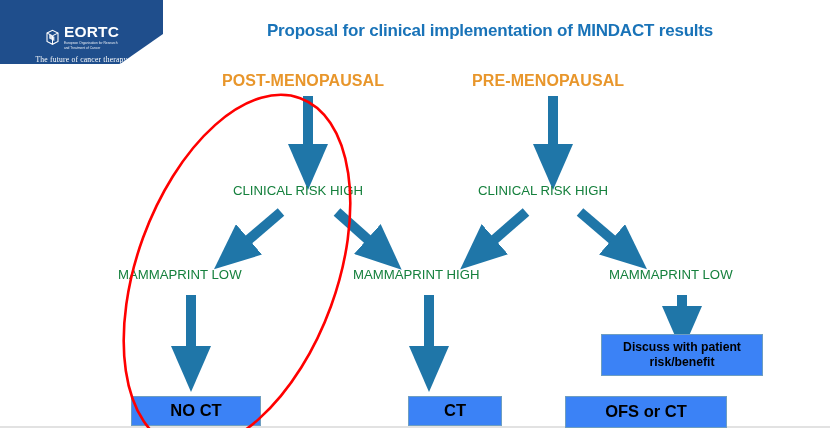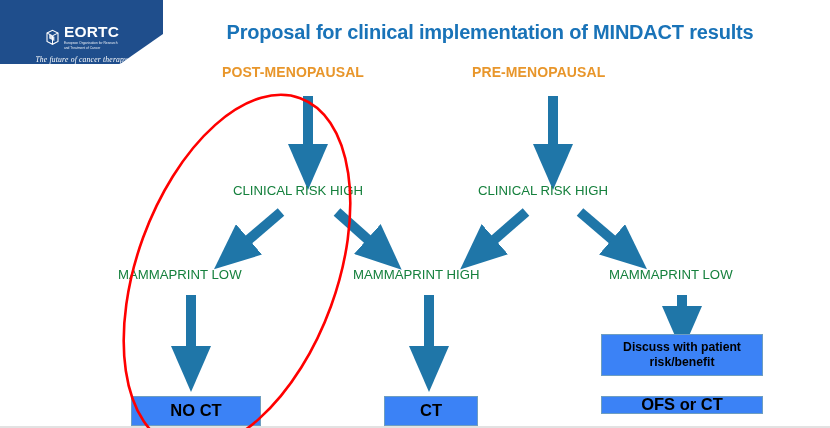--- a/index.html
+++ b/index.html
@@ -34,41 +34,41 @@
   .logo-text-wrap{display:flex;flex-direction:column;line-height:1;}
   .logo-word{
     color:#ffffff;font-weight:bold;font-size:15.5px;letter-spacing:.2px;
     font-family:"Liberation Sans", sans-serif;
   }
   .logo-sub{
     color:#e6ecf5;font-size:3.3px;line-height:1.25;margin-top:1px;
     font-family:"Liberation Sans", sans-serif;max-width:74px;
   }
   .tagline{
-    color:#ffffff;font-size:7.6px;font-style:italic;margin-top:5px;
+    color:#ffffff;font-size:7.6px;margin-top:5px;
     font-family:"Liberation Serif", serif;letter-spacing:.2px;
   }
   
   .title{
     position:absolute;left:160px;top:21px;width:660px;
     text-align:center;
-    color:#1973B8;font-weight:bold;font-size:20px;
+    color:#1973B8;font-weight:bold;font-size:17px;
     font-family:"Liberation Sans", sans-serif;
     letter-spacing:-0.2px;
     z-index:4;
   }
   
   .lbl{
     position:absolute;
     font-family:"Liberation Sans", sans-serif;
     white-space:nowrap;
     z-index:3;
   }
   .lbl-group{
-    color:#E8962B;font-weight:bold;font-size:14px;letter-spacing:.1px;
+    color:#E8962B;font-weight:bold;font-size:16px;letter-spacing:.1px;margin-top:8px;
   }
   .lbl-node{
     color:#15803d;font-weight:normal;font-size:13.2px;letter-spacing:0px;
   }
   
   .obox{
     position:absolute;
     background:#3b82f6;
     border:1.4px solid #6E9EC0;
     box-sizing:border-box;
@@ -151,23 +151,23 @@
 
   <div class="lbl lbl-node" style="left:233px;top:183px;">CLINICAL RISK HIGH</div>
   <div class="lbl lbl-node" style="left:478px;top:183px;">CLINICAL RISK HIGH</div>
 
   <div class="lbl lbl-node" style="left:118px;top:267px;">MAMMAPRINT LOW</div>
   <div class="lbl lbl-node" style="left:353px;top:267px;">MAMMAPRINT HIGH</div>
   <div class="lbl lbl-node" style="left:609px;top:267px;">MAMMAPRINT LOW</div>
 
   <div class="obox big" style="left:131px;top:383px;width:130px;height:30px;">NO CT</div>
 
-  <div class="obox big" style="left:384px;top:383px;width:94px;height:30px;">CT</div>
+  <div class="obox big" style="left:408px;top:383px;width:94px;height:30px;">CT</div>
 
   <div class="obox small" style="left:601px;top:334px;width:162px;height:42px;padding:0 8px;">Discuss with patient risk/benefit</div>
 
-  <div class="obox big" style="left:601px;top:383px;width:162px;height:18px;">OFS or CT</div>
+  <div class="obox big" style="left:565px;top:383px;width:162px;height:32px;">OFS or CT</div>
 
   <svg class="overlay" viewBox="0 0 830 428">
     <ellipse cx="237" cy="272" rx="100" ry="185" transform="rotate(20 237 272)" fill="none" stroke="#FF0000" stroke-width="2.6"></ellipse>
   </svg>
 
 </div>
 
 </body></html>

